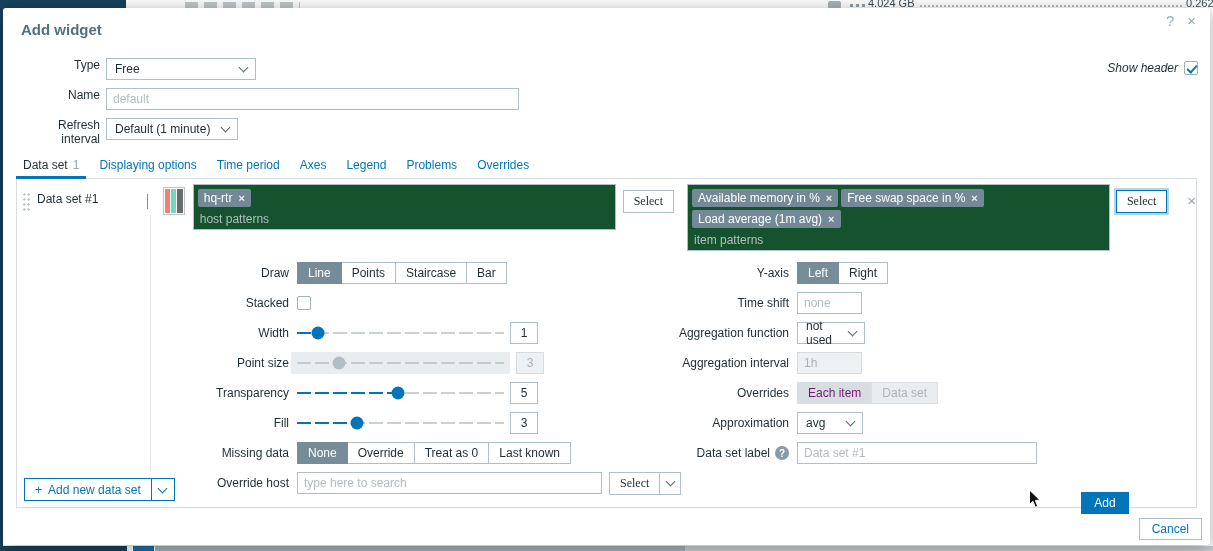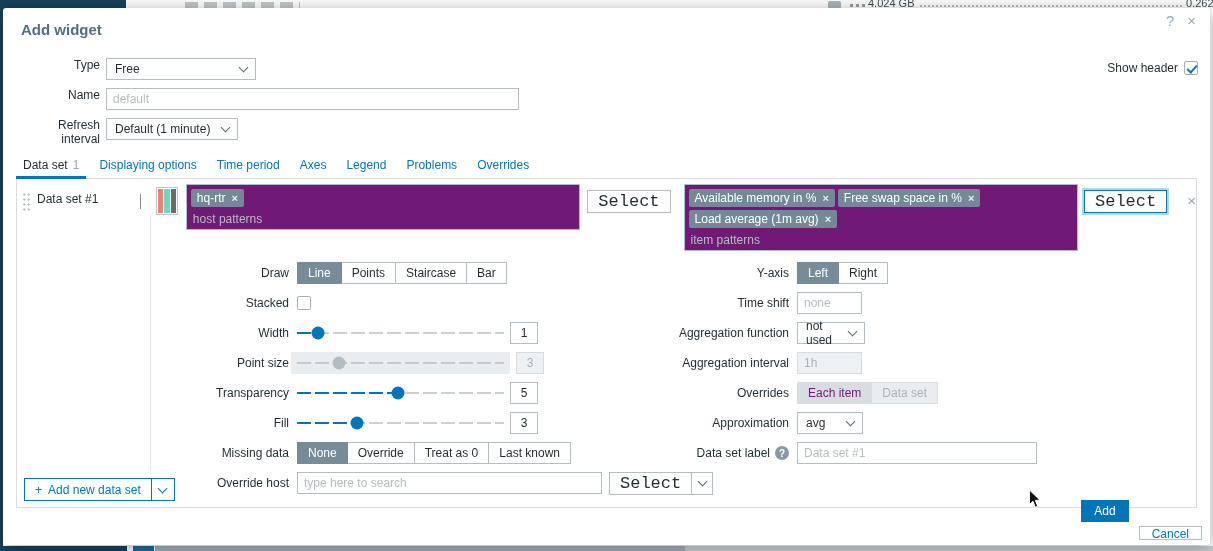--- a/index.html
+++ b/index.html
@@ -31,39 +31,39 @@
   .modal { position:absolute; left:3px; top:8px; width:1207px; height:537px; background:#fff;
            border-radius:3px; box-shadow:0 3px 18px rgba(0,0,0,.35); }
   .modal-title { position:absolute; left:18px; top:13px; font-size:15px; font-weight:bold; color:#52707e; }
   .modal-icons { position:absolute; right:14px; top:4px; display:flex; gap:13px; }
   .modal-icons span { color:#9aabb4; font-size:15px; line-height:18px; cursor:pointer; }
 
   
   .top-form { position:absolute; left:18px; top:50px; }
   .tf-row { display:flex; align-items:flex-start; height:22px; margin-bottom:8px; }
   .tf-label { width:85px; text-align:right; padding-right:6px; }
-  .show-header { position:absolute; right:12px; top:53px; display:flex; align-items:flex-start; gap:6px; }
+  .show-header { position:absolute; right:12px; top:53px; display:flex; align-items:flex-start; gap:6px;font-style:italic; }
 
   
   .select { height:22px; border:1px solid #b0bec6; background:#fff; display:inline-flex;
             align-items:center; justify-content:space-between; padding:0 8px; gap:8px; cursor:pointer; }
   .chev { width:7px; height:7px; border-right:1.6px solid #566972; border-bottom:1.6px solid #566972;
           transform:rotate(45deg); margin-top:-3px; flex:none; }
   .chev.up { transform:rotate(-135deg); margin-top:3px; }
   input.tbox { height:22px; border:1px solid #b0bec6; padding:0 6px; font-family:"Liberation Sans",sans-serif;
                font-size:12px; color:#1f2c33; background:#fff; }
   input.tbox::placeholder { color:#b4bcc1; opacity:1; }
   input.tbox:disabled { background:#eef1f3; border-color:#d5dcdf; color:#a9b3b9; }
   input.tbox:disabled::placeholder { color:#a9b3b9; }
   .checkbox { width:14px; height:14px; border:1px solid #9fb0b9; background:#fff; border-radius:2px;
               position:relative; cursor:pointer; flex:none; }
   .checkbox.checked::after { content:""; position:absolute; left:4px; top:1px; width:4px; height:8px;
               border-right:2px solid #0275b8; border-bottom:2px solid #0275b8; transform:rotate(42deg); }
   .btn { height:23px; padding:0 10px; border:1px solid #b0bec6; background:#fff; color:#1f2c33;
-         font-family:Liberation Mono, monospace; font-size:17px; cursor:pointer; }
+         font-family:Liberation Serif, serif; font-size:12px; cursor:pointer; }
   .btn.focused { border:1px solid #0275b8; box-shadow:0 0 0 2px rgba(2,117,184,.30); }
 
   .seg { display:inline-flex; }
   .seg button { height:22px; padding:0 10px; border:1px solid #b0bec6; background:#fff; color:#1f2c33;
                 font-family:"Liberation Sans",sans-serif; font-size:12px; margin-left:-1px; cursor:pointer; }
   .seg button:first-child { margin-left:0; }
   .seg button.sel { background:#768d99; border-color:#768d99; color:#fff; position:relative; }
   .seg.dis button { background:#e9edef; border-color:#d9dfe2; color:#aab4ba; cursor:default; }
   .seg.dis button.sel { background:#d7dde0; color:#701a75; }
 
@@ -83,21 +83,21 @@
   .drag-handle { width:9px; height:19px; margin:8px 6px 0 0; flex:none;
       background-image:radial-gradient(circle, #b7c2c8 1px, transparent 1.3px);
       background-size:4.5px 5px; cursor:grab; }
   .ds-title { width:100px; margin-top:8px; }
   .collapse-chev { margin:10px 0 0 10px; }
   .collapse-chev .chev { border-color:#7e909a; width:8px; height:8px; }
   .swatch { width:22px; height:28px; border:1px solid #b9c5cb; background:#fff; display:flex; gap:1px;
             padding:1px; margin:3px 0 0 15px; flex:none; cursor:pointer; }
   .swatch i { flex:1; }
   .swatch .c1 { background:#ef8274; } .swatch .c2 { background:#72d6c3; } .swatch .c3 { background:#6b6b6b; }
-  .multiselect { width:424px; min-height:45px; border:1px solid #b0bec6; padding:3px 4px; background:#701a75; }
+  .multiselect { width:424px; min-height:45px; border:1px solid #b0bec6; padding:3px 4px; background:#14532d; }
   .ms-host { margin-left:8px; } .ms-item { margin-left:13px; }
   .tag { display:inline-flex; align-items:center; background:#738a96; color:#fff; padding:2px 6px;
          margin:1px 3px 2px 0; border-radius:2px; font-size:12px; }
   .tag .x { margin-left:6px; font-weight:bold; font-size:11px; opacity:.85; cursor:pointer; }
   .ms-placeholder { color:#b4bcc1; padding:3px 2px 0 2px; }
   .ds-head .btn { margin-top:6px; }
   .btn-host-select { margin-left:7px; }
   .btn-item-select { margin-left:6px; }
   .ds-remove { margin:10px 0 0 20px; color:#97a8b1; font-size:15px; line-height:14px; cursor:pointer; }
 
@@ -138,21 +138,21 @@
   .add-dataset .main { height:23px; border:1px solid #0275b8; color:#0275b8; background:#fff;
       padding:0 10px; font-size:12px; display:inline-flex; align-items:center; gap:6px; cursor:pointer; }
   .add-dataset .chev-part { height:23px; width:24px; border:1px solid #0275b8; border-left-width:1px;
       margin-left:-1px; background:#fff; display:inline-flex; align-items:center; justify-content:center; cursor:pointer; }
   .add-dataset .chev { border-color:#0275b8; }
 
   
   .footer { position:absolute; right:8px; bottom:5px; display:flex; gap:10px; }
   .btn-add { height:22px; padding:0 12px; background:#0275b8; border:1px solid #0275b8; color:#fff;
              font-size:12px; cursor:pointer; }
-  .btn-cancel { height:14px; padding:0 12px; background:#fff; border:1px solid #b0bec6; color:#0275b8;
+  .btn-cancel { height:22px; padding:0 12px; background:#fff; border:1px solid #b0bec6; color:#0275b8;
              font-size:12px; cursor:pointer;margin-top:26px; }
 
   .cursor { position:absolute; left:1028px; top:489px; width:13px; height:20px; z-index:50; pointer-events:none; }
 </style>
 </head>
 <body>
 
 <div class="bg-left-strip"></div>
 <div class="bg-top-left"></div>
 <div class="bg-top-row">

